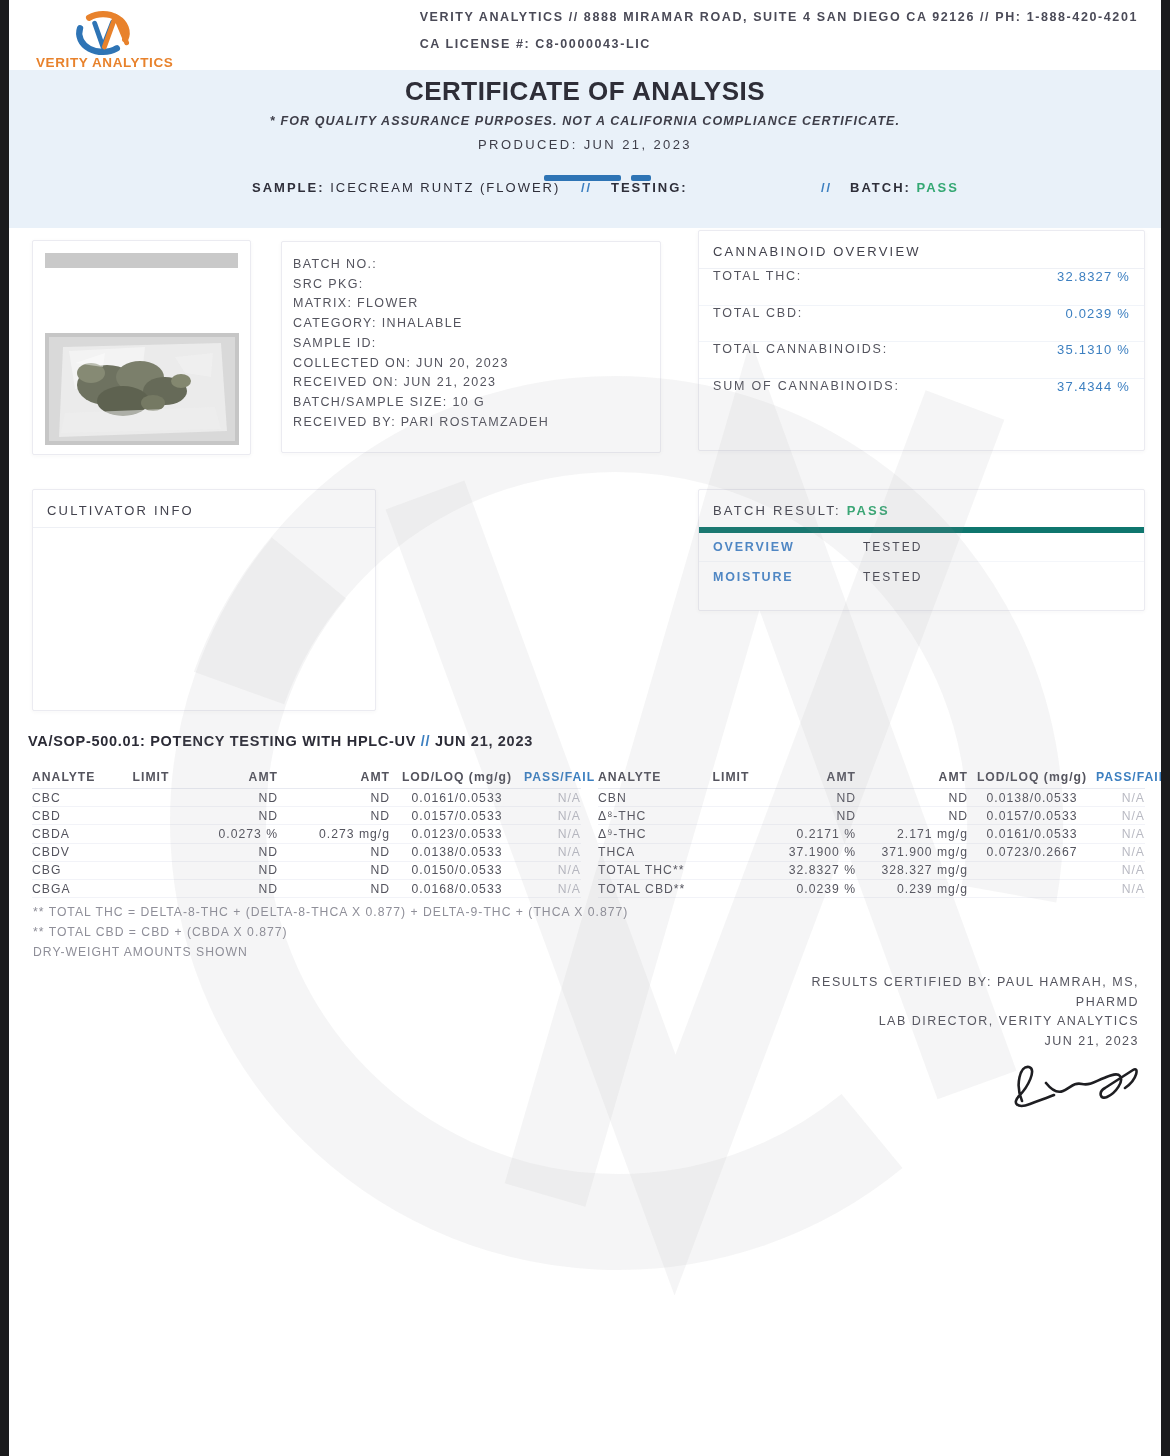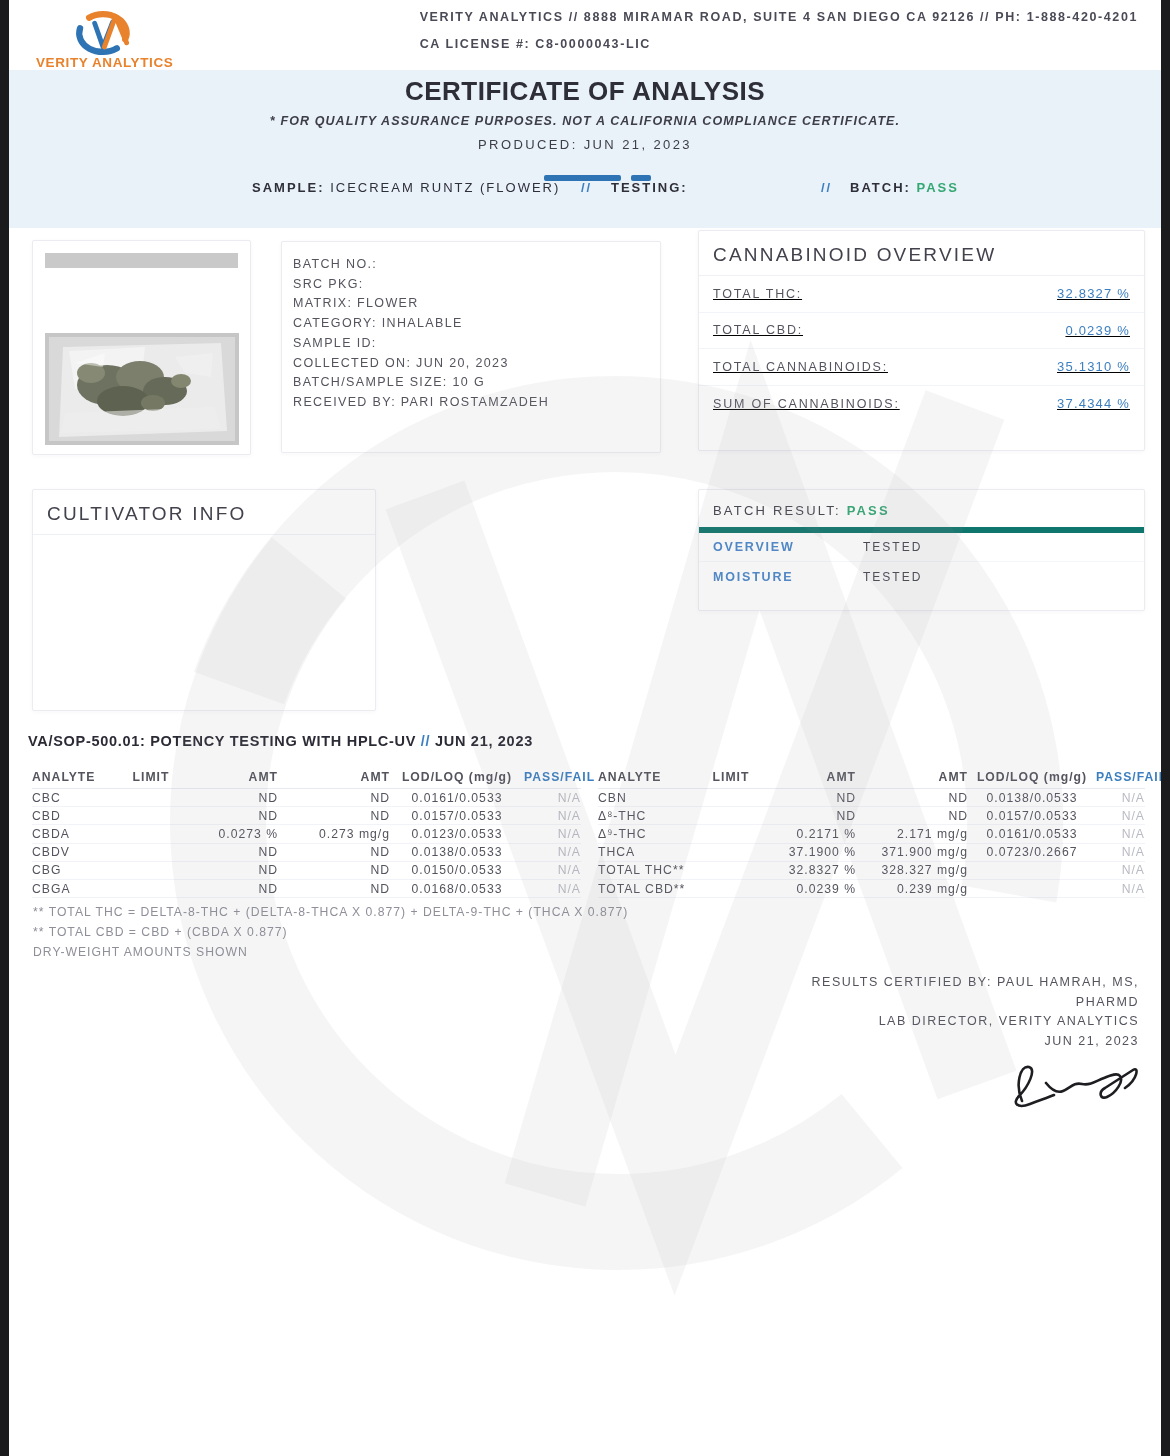--- a/index.html
+++ b/index.html
@@ -26,29 +26,29 @@
   .coa-sub { position:absolute; left:0; right:0; top:44px; text-align:center; font-style:italic; font-size:12.5px; font-weight:700; letter-spacing:1.1px; color:#3e3e49; }
   .coa-produced { position:absolute; left:0; right:0; top:67px; text-align:center; font-size:13px; letter-spacing:2.4px; color:#3e3e49; font-weight:400; }
   .sampleline { position:absolute; top:110px; font-size:13px; letter-spacing:2px; color:#2f2f3a; white-space:nowrap; }
   .bold { font-weight:700; }
   .blue { color:#3c7fc0; }
   .green { color:#34a873; font-weight:700; }
   .redact { position:absolute; height:6px; background:#2e74b5; border-radius:2px; top:105px; z-index:3; }
 
   
   .panel { position:absolute; background:#ffffff; border:1px solid #ebebf1; border-radius:2px; box-shadow:0 1px 4px rgba(40,40,60,.04); z-index:2; }
-  .panel-title { font-size:19px; letter-spacing:2.2px; color:#42424d; padding:13px 14px 9px 14px; border-bottom:1px solid #eef0f5; }
+  .panel-title { font-size:13px; letter-spacing:2.2px; color:#42424d; padding:13px 14px 9px 14px; border-bottom:1px solid #eef0f5; }
 
   .photo-redact { position:absolute; left:12px; right:12px; top:12px; height:15px; background:#c9c9c9; }
   .photo-svg { position:absolute; left:12px; top:92px; width:194px; height:112px; }
 
   .binfo { padding:13px 0 0 11px; }
   .binfo div { font-size:12.5px; letter-spacing:1.35px; color:#54545e; line-height:19.7px; white-space:nowrap; }
 
-  .cov-row { display:flex; justify-content:space-between; align-items:center; height:36.5px; padding:0 14px; border-bottom:1px solid #f1f4f9;text-decoration:underline; }
+  .cov-row { display:flex; justify-content:space-between; height:36.5px; padding:0 14px; border-bottom:1px solid #f1f4f9; }
   .cov-row:last-child { border-bottom:none; }
   .cov-label { font-size:12.5px; letter-spacing:1.8px; color:#54545e; }
   .cov-value { font-size:13px; letter-spacing:1.2px; color:#3c7fc0; }
 
   .br-title { font-size:13px; letter-spacing:2.2px; color:#42424d; padding:13px 14px 9px 14px; border-bottom:6px solid #0f766e; }
   .br-row { display:grid; grid-template-columns:150px auto; align-items:center; height:29px; padding:0 14px; border-bottom:1px solid #f4f6fa; }
   .br-row:last-child { border-bottom:none; }
   .br-name { font-size:12.5px; letter-spacing:1.8px; color:#4a86c8; font-weight:700; cursor:pointer; }
   .br-status { font-size:12px; letter-spacing:2px; color:#42424d; }
 
@@ -147,20 +147,21 @@
   </div>
 
   <div class="panel" style="left:281px; top:241px; width:380px; height:212px;">
     <div class="binfo">
       <div>BATCH NO.:</div>
       <div>SRC PKG:</div>
       <div>MATRIX: FLOWER</div>
       <div>CATEGORY: INHALABLE</div>
       <div>SAMPLE ID:</div>
       <div>COLLECTED ON: JUN 20, 2023</div>
+      <div>RECEIVED ON: JUN 21, 2023</div>
       <div>BATCH/SAMPLE SIZE: 10 G</div>
       <div>RECEIVED BY: PARI ROSTAMZADEH</div>
     </div>
   </div>
 
   <div class="panel" style="left:698px; top:230px; width:447px; height:221px;">
     <div class="panel-title">CANNABINOID OVERVIEW</div>
     <div class="cov-row">
       <span class="cov-label">TOTAL THC:</span>
       <span class="cov-value">32.8327 %</span>

